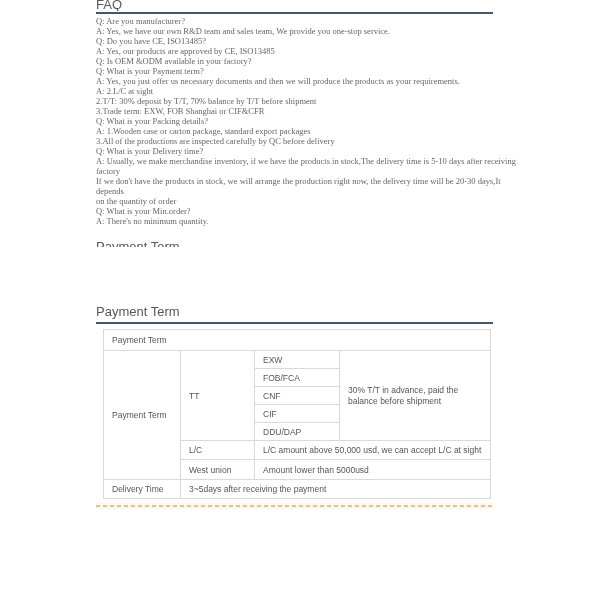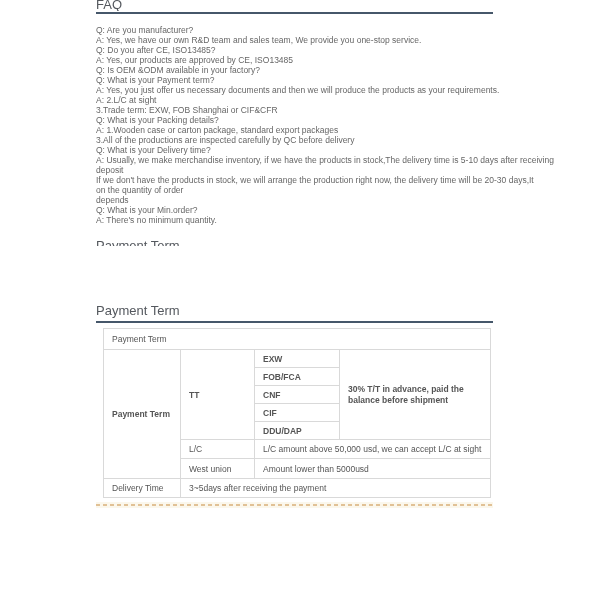--- a/index.html
+++ b/index.html
@@ -10,42 +10,42 @@
   }
   .content{position:absolute;left:96px;top:0;width:397px;}
 
   
   .sec-head-wrap{height:11px;overflow:hidden;}
   .sec-head{font-size:13px;line-height:15px;color:#54585e;font-weight:400;}
   .sec-head.shift-up{margin-top:-3px;}
   .sec-rule{height:0;border-top:2px solid #46576a;margin-top:1px;}
 
   
-  .faq-body{margin-top:11px;}
+  .faq-body{margin-top:2px;font-family:Liberation Serif, serif;}
   .faq-line{font-size:8.5px;line-height:10px;color:#666666;white-space:nowrap;}
 
   
   .clip-head-wrap{height:8px;overflow:hidden;margin-top:13px;}
 
   
   .payment-section{margin-top:57px;}
   .payment-section .sec-head{margin-top:0;}
   .payment-section .sec-rule{margin-top:3px;}
 
   table.pay{
     border-collapse:collapse;margin-top:5px;margin-left:7px;
     width:388px;table-layout:fixed;
   }
   table.pay td,table.pay th{
     border:1px solid #d9d9d9;font-size:8.5px;color:#555555;font-weight:400;
     padding:0 0 0 8px;vertical-align:middle;text-align:left;overflow:hidden;
   }
   th.tbl-hdr{font-size:10px;font-weight:700;color:#333333;height:20px;}
   .c1{width:77px;}.c2{width:74px;}.c3{width:85px;}
-  tr.sub td{height:17px;font-weight:bold;}
+  tr.sub td{height:17px;}
   tr.lc td{height:18px;}
   tr.wu td{height:19px;}
   tr.dt td{height:18px;}
   td.cell-payment{padding-bottom:64px;}
   td.cell-tt{padding-bottom:28px;}
   td.cell-note{padding-bottom:20px;padding-right:10px;line-height:11px;}
 
   
   .fine-print{
     margin-top:4px;height:6px;width:397px;background:#fbf7ec;
@@ -63,36 +63,37 @@
 
   <section>
     <div class="sec-head-wrap">
       <div class="sec-head shift-up">FAQ</div>
     </div>
     <div class="sec-rule"></div>
 
     <div class="faq-body">
       <div class="faq-line">Q: Are you manufacturer?</div>
       <div class="faq-line">A: Yes, we have our own R&amp;D team and sales team, We provide you one-stop service.</div>
-      <div class="faq-line">Q: Do you after CE, ISO13485?</div>
+      <div class="faq-line">Q: Do you have CE, ISO13485?</div>
       <div class="faq-line">A: Yes, our products are approved by CE, ISO13485</div>
       <div class="faq-line">Q: Is OEM &amp;ODM available in your factory?</div>
       <div class="faq-line">Q: What is your Payment term?</div>
       <div class="faq-line">A: Yes, you just offer us necessary documents and then we will produce the products as your requirements.</div>
       <div class="faq-line">A: 2.L/C at sight</div>
+      <div class="faq-line">2.T/T: 30% deposit by T/T, 70% balance by T/T before shipment</div>
       <div class="faq-line">3.Trade term: EXW, FOB Shanghai or CIF&amp;CFR</div>
       <div class="faq-line">Q: What is your Packing details?</div>
       <div class="faq-line">A: 1.Wooden case or carton package, standard export packages</div>
       <div class="faq-line">3.All of the productions are inspected carefully by QC before delivery</div>
       <div class="faq-line">Q: What is your Delivery time?</div>
       <div class="faq-line">A: Usually, we make merchandise inventory, if we have the products in stock,The delivery time is 5-10 days after receiving</div>
-      <div class="faq-line">deposit</div>
+      <div class="faq-line">factory</div>
       <div class="faq-line">If we don't have the products in stock, we will arrange the production right now, the delivery time will be 20-30 days,It</div>
+      <div class="faq-line">depends</div>
       <div class="faq-line">on the quantity of order</div>
-      <div class="faq-line">depends</div>
       <div class="faq-line">Q: What is your Min.order?</div>
       <div class="faq-line">A: There's no minimum quantity.</div>
     </div>
 
     <div class="clip-head-wrap">
       <div class="sec-head">Payment Term</div>
     </div>
   </section>
 
   <section class="payment-section">

